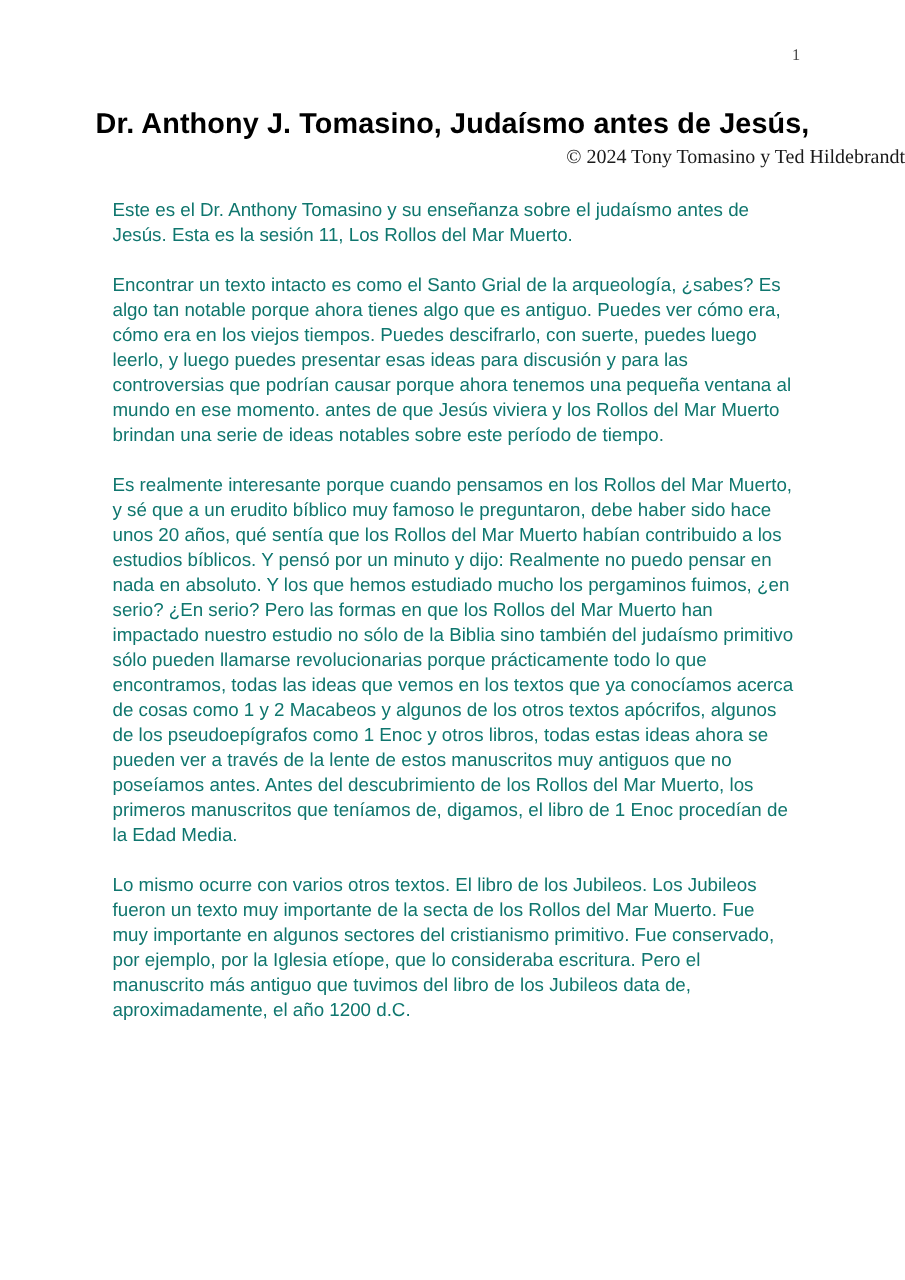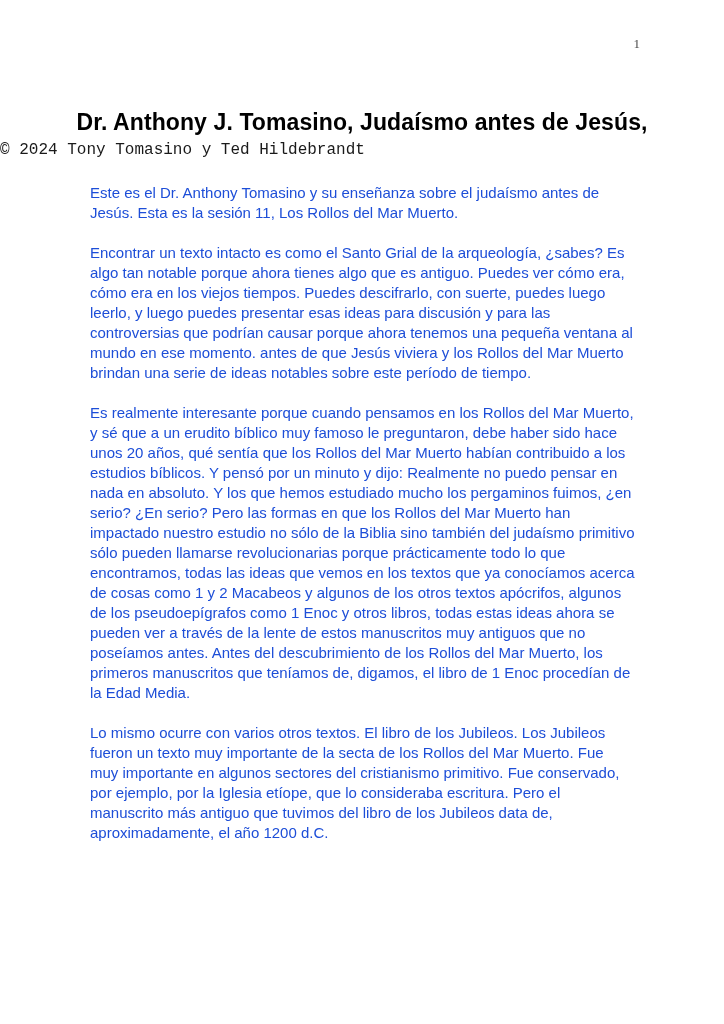--- a/index.html
+++ b/index.html
@@ -17,47 +17,47 @@
   }
   .page-number {
     position: absolute;
     top: 36px;
     right: 84px;
     font-family: "Liberation Serif", serif;
     font-size: 13px;
     color: #4a4a4a;
   }
   .title-block {
-    margin-top: 106px;
+    margin-top: 82px;
     text-align: center;
     padding: 0 40px;
   }
   .title-line {
     font-family: "Liberation Sans", sans-serif;
     font-weight: 700;
     font-size: 23px;
     line-height: 32px;
     color: #000000;
     letter-spacing: 0.1px;
   }
   .copyright {
     margin-top: 3px;
-    text-align: left;
-    font-family: Liberation Mono, monospace;
+    text-align: right;
+    font-family: Liberation Serif, serif;
     font-size: 16px;
     color: #1a1a1a;
   }
   .content {
     padding: 24px 88px 0 90px;
   }
   .content p {
     font-family: "Liberation Sans", sans-serif;
     font-size: 15px;
     line-height: 20px;
-    color: #1d4ed8;
+    color: #0f766e;
     margin: 0 0 20px 0;
     text-align: left;
   }
 </style>
 </head>
 <body>
 
 <div class="page">
 
   <div class="page-number">1</div>

